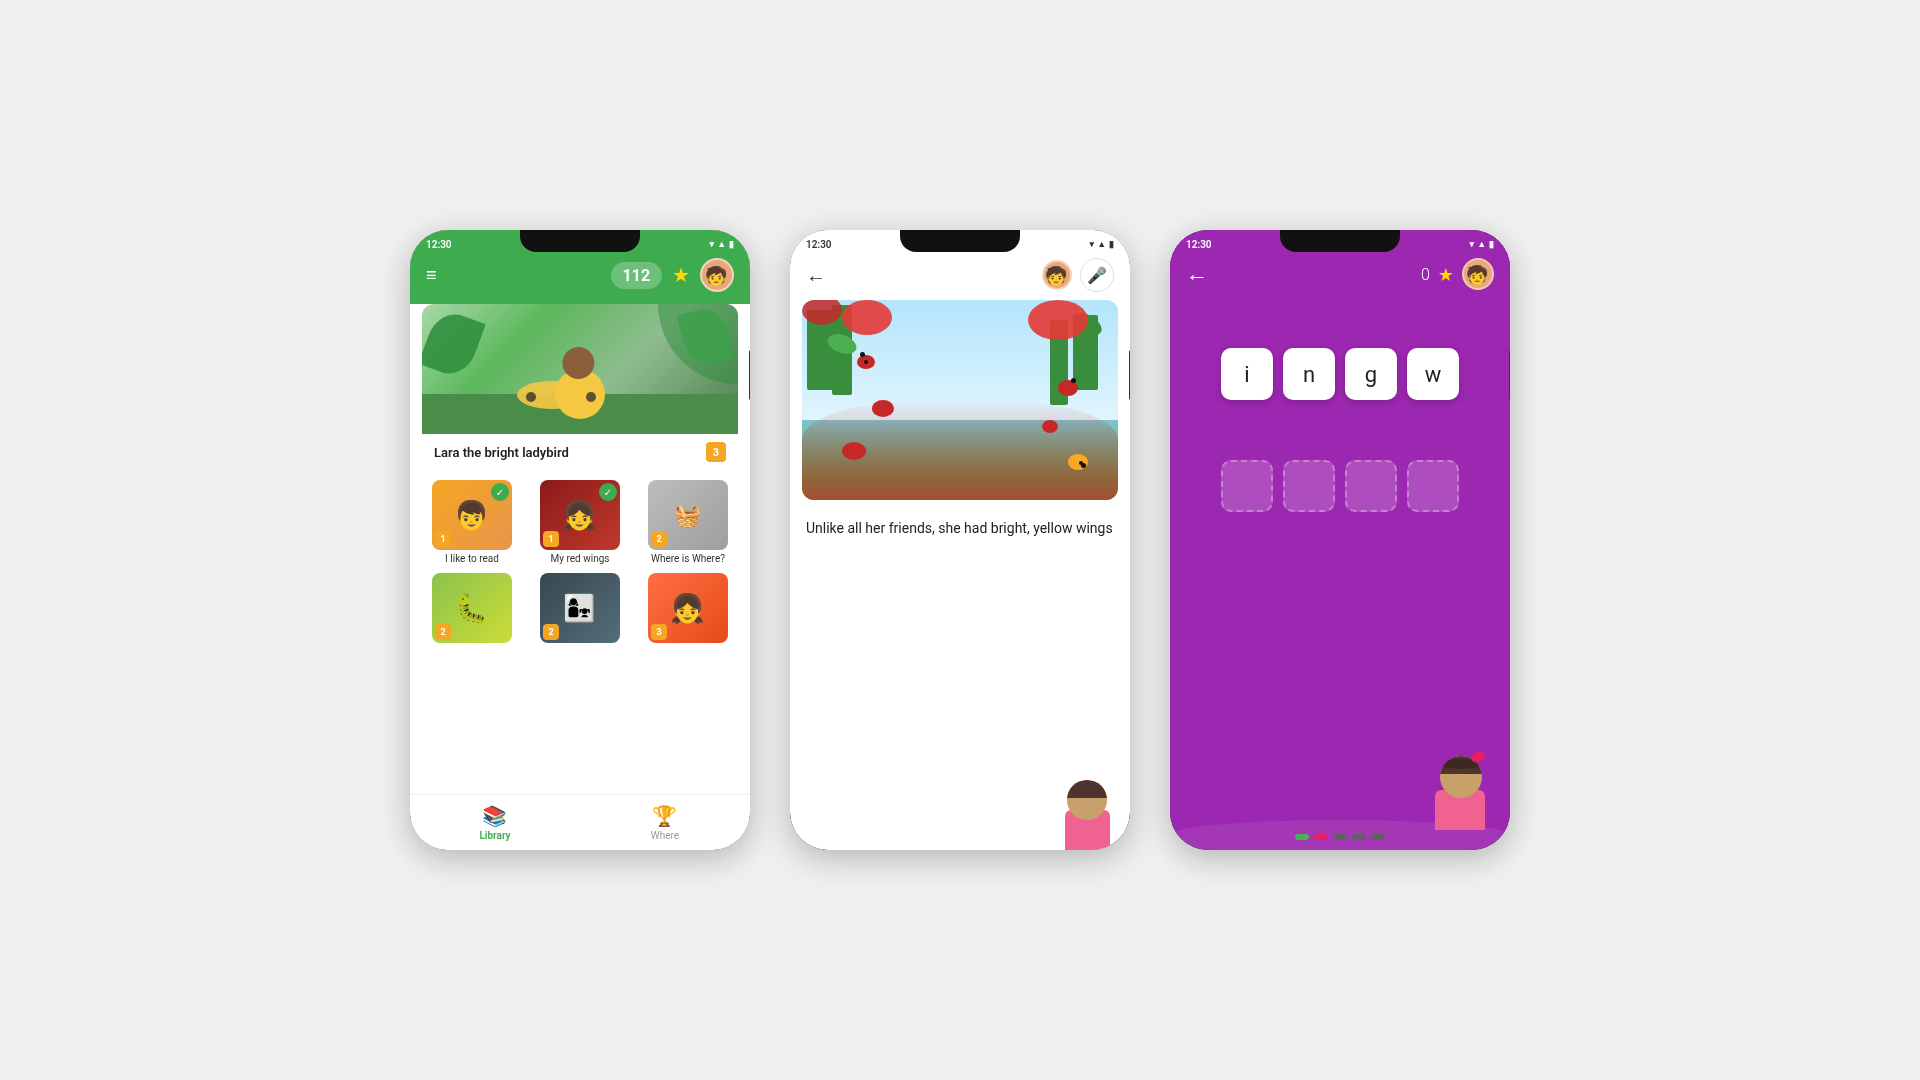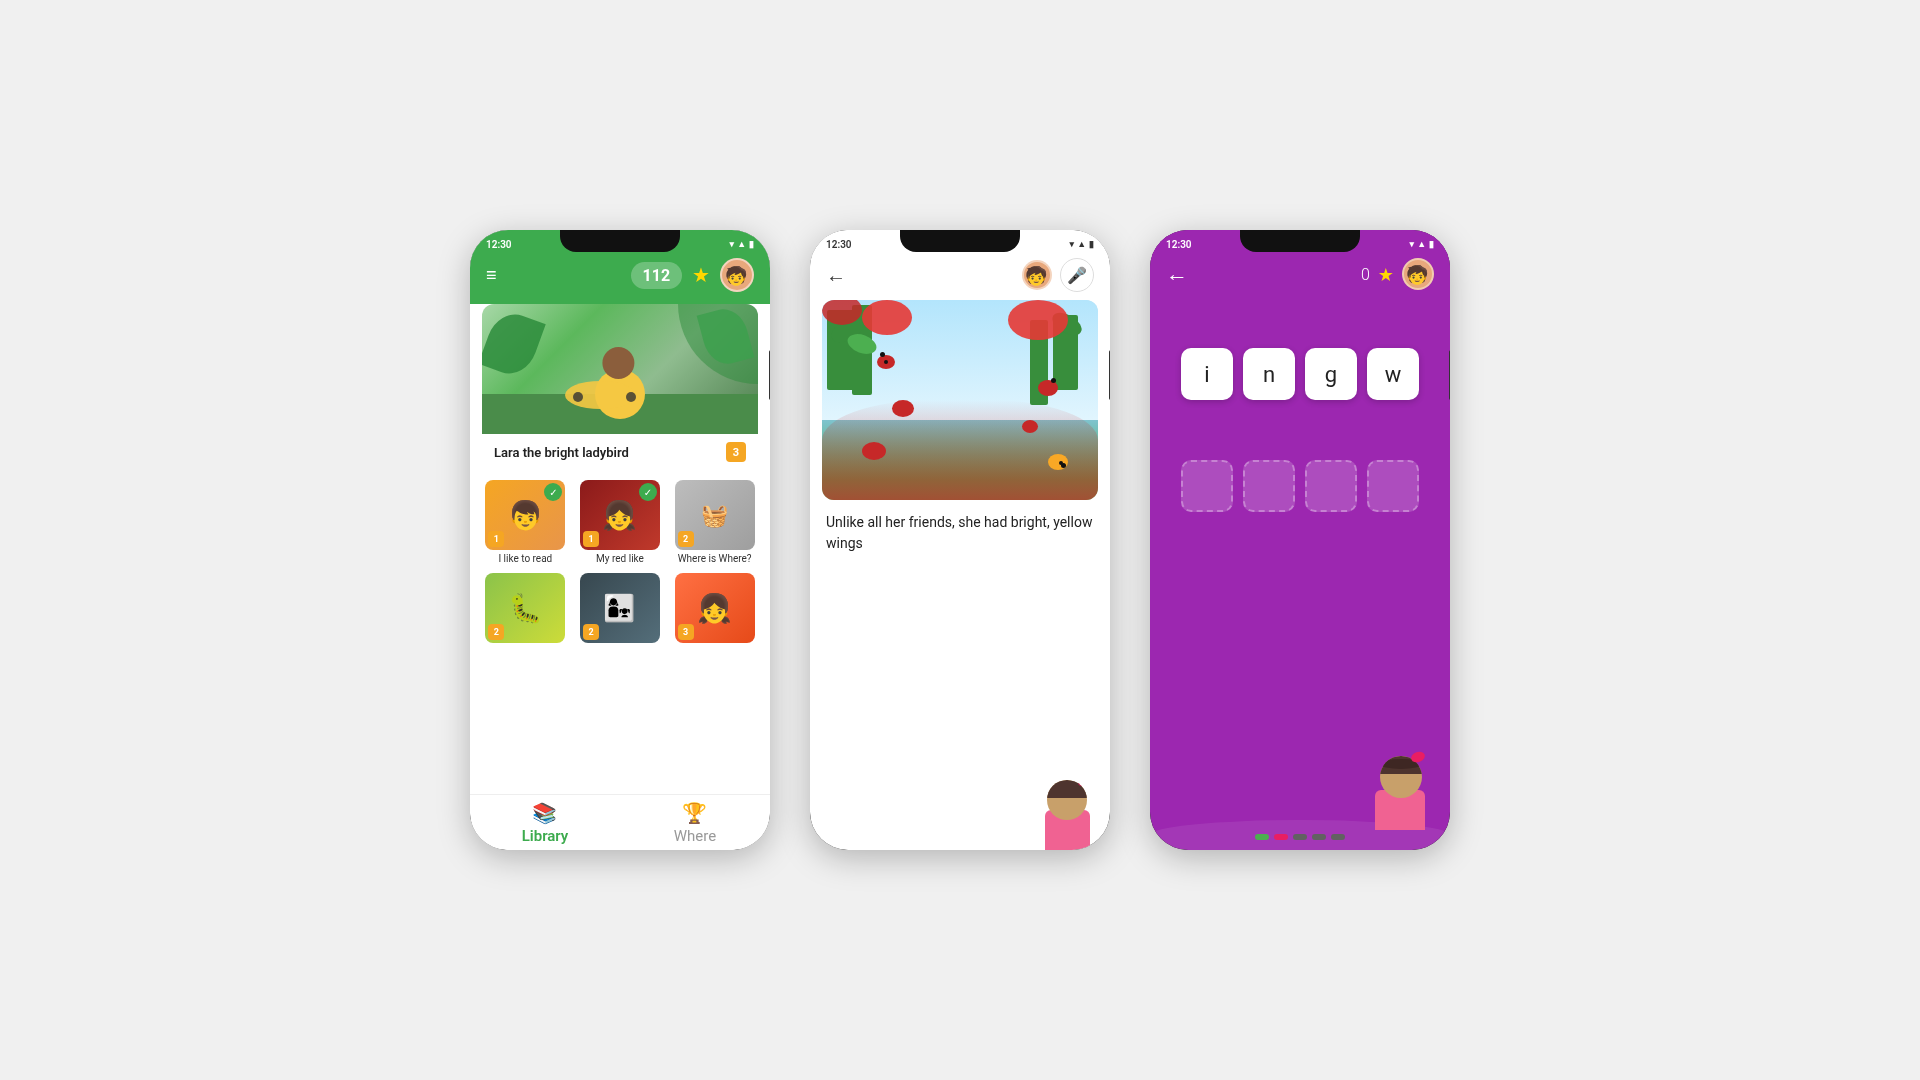--- a/index.html
+++ b/index.html
@@ -9,21 +9,21 @@
       justify-content: center;
       align-items: center;
       min-height: 100vh;
       font-family: 'Roboto', Arial, sans-serif;
       gap: 40px;
       padding: 40px;
     }
 
     
     .phone {
-      width: 300px;
+      width: 340px;
       height: 620px;
       background: #111;
       border-radius: 38px;
       position: relative;
       box-shadow: 0 8px 32px rgba(0,0,0,0.25);
       overflow: hidden;
       flex-shrink: 0;
     }
     .phone::before {
       content: '';
@@ -205,21 +205,21 @@
     }
     .nav-item {
       flex: 1;
       display: flex;
       flex-direction: column;
       align-items: center;
       justify-content: center;
       gap: 2px;
     }
     .nav-icon { font-size: 20px; }
-    .nav-label { font-size: 15px; }
+    .nav-label { font-size: 10px; }
     .nav-item.active .nav-label { color: #3dab4e; font-weight: 600; }
     .nav-item.active .nav-icon { color: #3dab4e; }
     .nav-item:not(.active) .nav-label { color: #999; }
     .nav-item:not(.active) .nav-icon { color: #999; }
 
     
     .phone2 .phone-screen { background: #fff; }
     .phone2 .status-bar { background: #fff; color: #333; }
     .phone2-header {
       background: #fff;
@@ -254,21 +254,21 @@
     }
     
     .scene-sky {
       position: absolute;
       top: 0; left: 0; right: 0;
       height: 60%;
       background: linear-gradient(180deg, #b3e5fc 0%, #e1f5fe 100%);
     }
 
     .story-text {
-      padding: 12px 16px;
+      padding: 18px 16px;
       font-size: 14px;
       line-height: 1.5;
       color: #222;
       font-weight: 400;
     }
 
     
     .phone3 .phone-screen { background: #9c27b0; }
     .phone3 .status-bar { background: #9c27b0; color: #fff; }
     .phone3-header {
@@ -409,21 +409,21 @@
         </div>
         <div class="book-label">I like to read</div>
       </div>
 
       <div class="book-item">
         <div class="book-thumb bg-red-dark">
           <div style="width:100%;height:100%;display:flex;align-items:center;justify-content:center;font-size:28px;">👧</div>
           <div class="check-badge">✓</div>
           <div class="num-badge">1</div>
         </div>
-        <div class="book-label">My red like</div>
+        <div class="book-label">My red wings</div>
       </div>
 
       <div class="book-item">
         <div class="book-thumb bg-gray">
           <div style="width:100%;height:100%;display:flex;align-items:center;justify-content:center;font-size:22px;">🧺</div>
           <div class="num-badge">2</div>
         </div>
         <div class="book-label">Where is Where?</div>
       </div>
 

